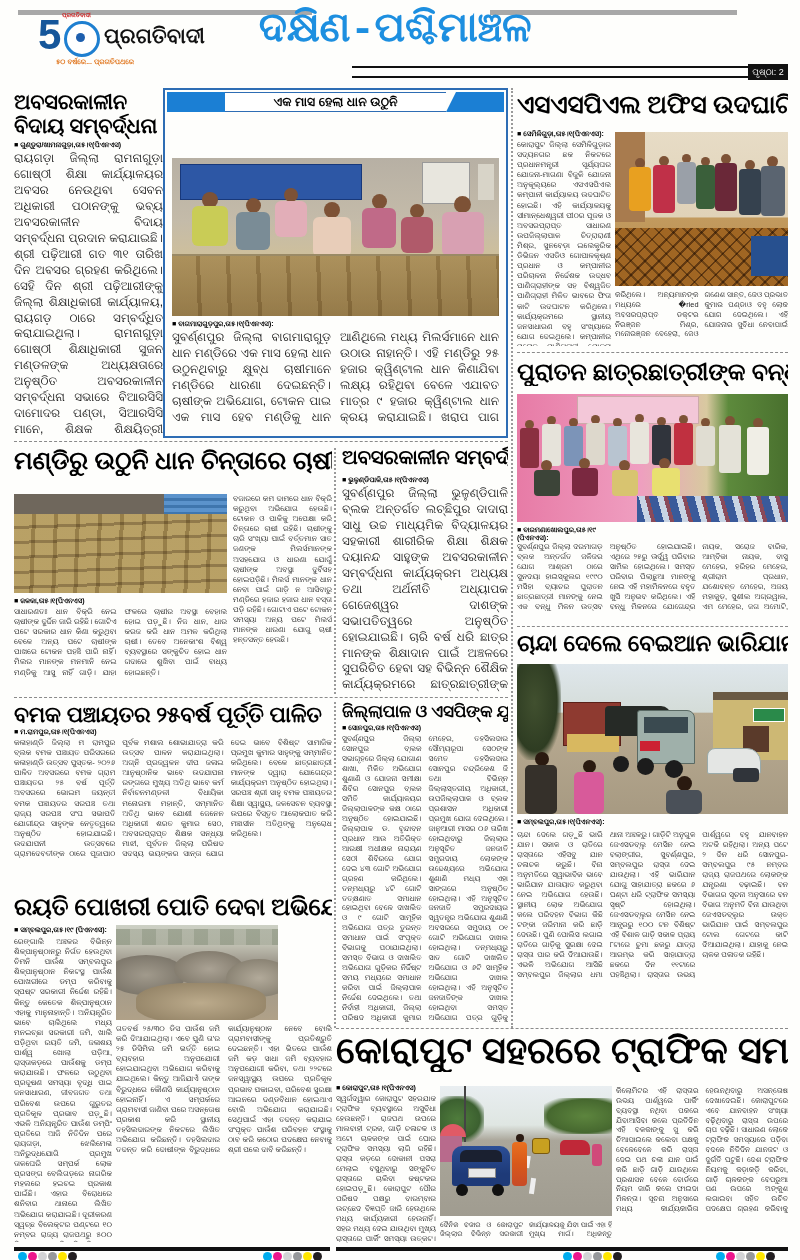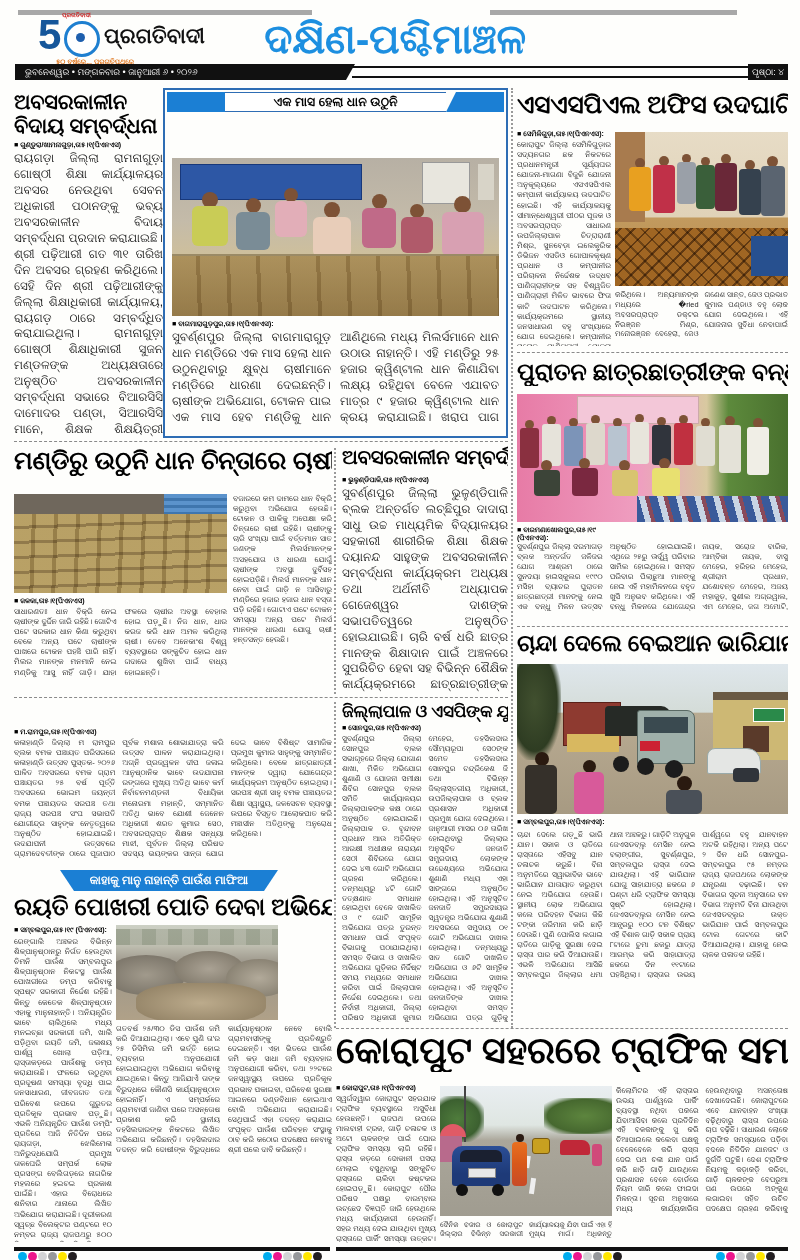--- a/index.html
+++ b/index.html
@@ -36,25 +36,24 @@
   <div class="abs" style="left:36px;top:12px;width:220px;height:58px;">
     <div class="abs" style="left: 26px; top: 0px; font-size: 6px; font-weight: bold; color: rgb(204, 34, 34);">ପ୍ରଗତିବାଦୀ</div>
     <div class="abs" style="left: 2px; top: 2px; font-size: 42px; font-weight: bold; line-height: 1; color: rgb(21, 86, 154);">5</div>
     <div class="abs" style="left:28px;top:9px;width:30px;height:30px;border:3px solid #1e7fd0;border-radius:50%;background:#fff;">
       <div class="abs" style="left:9px;top:9px;width:9px;height:9px;border-radius:50%;background:#1e5fae;"></div>
     </div>
     <div class="abs" style="left:68px;top:12px;font-size:21px;font-weight:bold;color:#111;">ପ୍ରଗତିବାଦୀ</div>
     <div class="abs" style="left: 20px; top: 46px; font-size: 7px; font-weight: bold; color: rgb(224, 118, 30);">୫୦ ବର୍ଷରେ... ପ୍ରଗତିପଥରେ</div>
   </div>
 
-  <div class="abs hl" style="left: 225px; top: 17px; width: 340px; text-align: center; font-size: 41px; line-height: 1.1; color: rgb(29, 143, 224);">ଦକ୍ଷିଣ-ପଶ୍ଚିମାଞ୍ଚଳ</div>
-
-  <div class="abs" style="left:15px;top:64px;width:340px;height:16px;background:#111;color:#fff;font-size:9px;line-height:16px;padding-left:10px;box-sizing:border-box;clip-path:polygon(0 0,100% 0,calc(100% - 9px) 100%,0 100%);white-space:nowrap;overflow:hidden;">ଭୁବନେଶ୍ୱର • ମଙ୍ଗଳବାର • ଜାନୁଆରୀ ୬ • ୨୦୨୬</div>
+  <div class="abs hl" style="left: 225px; top: 8px; width: 340px; text-align: center; font-size: 41px; line-height: 1.1; color: rgb(29, 143, 224); font-family: Liberation Mono, monospace;">ଦକ୍ଷିଣ-ପଶ୍ଚିମାଞ୍ଚଳ</div>
+
   <div class="abs" style="left:352px;top:66px;width:396px;height:8px;border-top:2px solid #111;border-bottom:2px solid #111;"></div>
-  <div class="abs" style="left:748px;top:64px;width:40px;height:16px;background:#111;color:#fff;font-size:9px;line-height:16px;text-align:center;white-space:nowrap;">ପୃଷ୍ଠା: ୪</div>
+  <div class="abs" style="left:748px;top:64px;width:40px;height:16px;background:#111;color:#fff;font-size:9px;line-height:16px;text-align:center;white-space:nowrap;">ପୃଷ୍ଠା: 2</div>
 
   <div class="abs dotv" style="left:511px;top:88px;height:940px;"></div>
   <div class="abs dotv" style="left:334px;top:448px;height:246px;"></div>
   <div class="abs dotv" style="left:334px;top:702px;height:326px;"></div>
   <div class="abs dash" style="left:14px;top:441px;width:494px;"></div>
   <div class="abs dash" style="left:517px;top:352px;width:271px;"></div>
   <div class="abs dash" style="left:517px;top:626px;width:271px;"></div>
   <div class="abs dash" style="left:14px;top:697px;width:494px;"></div>
   <div class="abs dash" style="left:336px;top:1028px;width:452px;"></div>
 
@@ -193,28 +192,28 @@
     <div class="p" style="left:0;top:20px;width:213px;height:79px;background:repeating-linear-gradient(92deg,#dccfa6 0 18px,#b4a377 18px 22px),repeating-linear-gradient(178deg,#d6c69c 0 12px,#a89673 12px 15px);background-blend-mode:multiply;"></div>
   </div>
   <div class="abs bd" style="left:233px;top:494px;width:99px;height:198px;font-size:7.6px;">ବଜାରରେ କମ ଦାମରେ ଧାନ ବିକ୍ରି କରୁଥିବା ଅଭିଯୋଗ ହେଉଛି। ଟୋକନ ଓ ପାଳିକୁ ଅପେକ୍ଷା କରି ଚିନ୍ତାରେ ଚାଷୀ ରହିଛି। ଚାଷୀଙ୍କୁ ଚାରି ସଂଖ୍ୟା ପାଇଁ ବର୍ତ୍ତମାନ ସାତ ଜଣଙ୍କ ମିଲର୍ସମାନଙ୍କ ଅସହଯୋଗ ଓ ଧାରଣା ଯୋଗୁଁ ଚାଷୀଙ୍କ ଅବସ୍ଥା ଦୁର୍ବିସହ ହୋଇପଡ଼ିଛି। ମିଲର୍ସ ମାନଙ୍କ ଧାନ ନେବା ପାଇଁ ଗାଡ଼ି ନ ଆସିବାରୁ ମଣ୍ଡିରେ ହଜାର ହଜାର ଧାନ ବସ୍ତା ପଡ଼ି ରହିଛି। ଗୋଟାଏ ପଟେ ଟୋକନ ସମସ୍ୟା ଅନ୍ୟ ପଟେ ମିଲର୍ସ ମାନଙ୍କ ଧାରଣା ଯୋଗୁ ଚାଷୀ ହନ୍ତସନ୍ତ ହେଉଛି।</div>
   <div class="abs by" style="left:14px;top:597px;width:213px;">■ ଜଳକା,ତା୫।୧(ପିଏନଏସ)</div>
   <div class="abs bd c2" style="left:14px;top:607px;width:213px;height:86px;column-gap:8px;font-size:7.6px;">ସାଧାରଣତଃ ଧାନ ବିକ୍ରି ନେଇ ଚାଷୀଙ୍କ ଦୁର୍ଦ୍ଦିନ ଜାରି ରହିଛି। ଗୋଟିଏ ପଟେ ସରକାର ଧାନ କିଣା କରୁଥିବା ବେଳେ ଅନ୍ୟ ପଟେ ଚାଷୀଙ୍କ ପାଖରେ ଟୋକନ ପହଞ୍ଚି ପାରି ନାହିଁ। ମିଲର ମାନଙ୍କ ମନମାନି ନେଇ ମଣ୍ଡିକୁ ଆସୁ ନାହିଁ ଗାଡ଼ି। ଯାହା ଫଳରେ ଚାଷୀର ଅବସ୍ଥା ବେହାଲ ହୋଇ ପଡ଼ୁଛି। ନିଜ ଧାନ, ଧାର କରଜ କରି ଧାନ ଅମଳ କରିଥିଲା ଚାଷୀ। ତେବେ ଅନେକାଂଶ ବିଶ୍ୱ ବ୍ୟବସ୍ଥାରେ ସଙ୍କୁଚିତ ହୋଇ ଧାନ ଗଦାରେ ଶୁଖିବା ପାଇଁ ବାଧ୍ୟ ହୋଇଛନ୍ତି।</div>
 
   <div class="abs hl nw" style="left:342px;top:446px;width:166px;font-size:20px;">ଅବସରକାଳୀନ ସମ୍ବର୍ଦ୍ଧନା</div>
   <div class="abs by" style="left:342px;top:476px;width:166px;">■ ଭୁଳୁଣ୍ଡିପାଳି,ତା୫।୧(ପିଏନଏସ)</div>
   <div class="abs bd" style="left:342px;top:486px;width:166px;height:206px;">ସୁବର୍ଣ୍ଣପୁର ଜିଲ୍ଲା ଭୁଳୁଣ୍ଡିପାଳି ବ୍ଲକ ଅନ୍ତର୍ଗତ ଲଚ୍ଛିପୁର ଦାଦାରା ସାଧୁ ଉଚ୍ଚ ମାଧ୍ୟମିକ ବିଦ୍ୟାଳୟର ସହକାରୀ ଶାରୀରିକ ଶିକ୍ଷା ଶିକ୍ଷକ ଦୟାନନ୍ଦ ସାହୁଙ୍କ ଅବସରକାଳୀନ ସମ୍ବର୍ଦ୍ଧନା କାର୍ଯ୍ୟକ୍ରମ ଅଧ୍ୟକ୍ଷ ତଥା ଅର୍ଥନୀତି ଅଧ୍ୟାପକ ଗେଜେଶ୍ୱର ଦାଶଙ୍କ ସଭାପତିତ୍ୱରେ ଅନୁଷ୍ଠିତ ହୋଇଯାଇଛି। ଚାରି ବର୍ଷ ଧରି ଛାତ୍ର ମାନଙ୍କ ଶିକ୍ଷାଦାନ ପାଇଁ ଅଞ୍ଚଳରେ ସୁପରିଚିତ ହେବା ସହ ବିଭିନ୍ନ ଶୈକ୍ଷିକ କାର୍ଯ୍ୟକ୍ରମରେ ଛାତ୍ରଛାତ୍ରୀଙ୍କ ଗଠନ ଦୃଷ୍ଟିରେ ମୁଖ୍ୟ ଭୂମିକା ଗ୍ରହଣ କରିଆସିଥିଲେ। ଶାରୀରିକ ଶିକ୍ଷା ଶିକ୍ଷକ ସାହୁଙ୍କ ଚାକିରି ଦିନ ଶିକ୍ଷାଦାନର ସ୍ମୃତି ମନେ ପକାଇବା ସହ ଅଭିନନ୍ଦନ ଜଣାଇଥିଲେ। ଗ୍ରାମବାସୀ, ଶିକ୍ଷକ, ଅଭିଭାବକ, କର୍ମଚାରୀ ଓ ଛାତ୍ରଛାତ୍ରୀ ସମ୍ବର୍ଦ୍ଧନା ସଭାରେ ଯୋଗ ଦେଇ ଶୁଭେଚ୍ଛା ଜଣାଇଥିଲେ। ଶେଷରେ ଭୁଗୋଳ ଅଧ୍ୟାପିକା ବାଗଦେବୀ ବିଶ୍ୱାଳ ଧନ୍ୟବାଦ ଅର୍ପଣ କରିଥିଲେ। ଗ୍ରାମବାସୀ ରାଜେଶକୁମାର ମେହେର, କାର୍ଯ୍ୟାଳୟ ପ୍ରମୁଖ କୁଆସ ଦତ୍ତ ନାଗ, ପରିଚାଳକ ମଧୁସୂଦନ ହୋଇ, କୁଳପାଲ ଦେବୋତ୍ତରେ ରାଜକିଶୋର ନାଗ, ସହଯୋଗ ଜ�333 ରୋଇ, ବନ୍ଦି ବିଶ୍ୱାଳ, ଗୌରାଙ୍ଗ ଚରଣ ସାହୁ ସହଯୋଗ କରିଥିଲେ।</div>
 
+  <div class="abs hl nw" style="left:14px;top:702px;width:318px;font-size:22px;">ବମକ ପଞ୍ଚାୟତର ୨୫ବର୍ଷ ପୂର୍ତ୍ତି ପାଳିତ</div>
   <div class="abs by" style="left:14px;top:728px;width:104px;">■ ମ.ରାମପୁର,ତା୫।୧(ପିଏନଏସ)</div>
   <div class="abs bd c3" style="left:14px;top:738px;width:318px;height:128px;font-size:7.6px;">କଳାହାଣ୍ଡି ଜିଲ୍ଲା ମ ରାମପୁର ବ୍ଲକ ବମକ ପଞ୍ଚାୟତ ପରିସରରେ କଳାହାଣ୍ଡି ଉତ୍ସବ ପୁସ୍ତକ- ୨୦୨୬ ପାଳିତ ଅବସରରେ ବମକ ଗ୍ରାମ ପଞ୍ଚାୟତର ୨୫ ବର୍ଷ ପୂର୍ତ୍ତି ଅବସରରେ ଭୋଇମ ଜୟନ୍ତୀ ବମକ ପଞ୍ଚାୟତର ସରପଞ୍ଚ ତଥା ରାଜ୍ୟ ସରପଞ୍ଚ ସଂଘ ସଭାପତି ଯୋଗୀନ୍ଦ୍ର ସାହୁଙ୍କ ନେତୃତ୍ୱରେ ଅନୁଷ୍ଠିତ ହୋଇଯାଇଛି। ଉଦଯାପନୀ ଉତ୍ସବରେ ଗ୍ରାମଦେବତୀଙ୍କ ଠାରେ ପୂଜାପାଠ ପୂର୍ବକ ମଶାଲ ଶୋଭାଯାତ୍ରା କରି ଉତ୍ସବ ପାଳନ କରାଯାଇଥିଲା। ଅଗ୍ନି ପ୍ରଜ୍ୱଳନ ଦୀପ ଜଳାଇ ଆନୁଷ୍ଠାନିକ ଭାବେ ଉଦଯାପନା ରଙ୍ଗରେ ମୁଖ୍ୟ ଅତିଥି ଭାବେ କର୍ମ ନିର୍ବାଚନମଣ୍ଡଳୀ ବିଧାୟିକା ମନୋରମା ମହାନ୍ତି, ସମ୍ମାନିତ ଅତିଥି ଭାବେ ଯୋଶୀ ଜେନେନ ଅଧିକାରୀ ଶରତ କୁମାର ସେଠ, ଅବସରପ୍ରାପ୍ତ ଶିକ୍ଷକ ସନ୍ଧ୍ୟା ମାଝୀ, ପୂର୍ବତନ ଜିଲ୍ଲା ପରିଷଦ ସଦସ୍ୟ ଭୟଙ୍କର ସାନ୍ତା ଯୋଗ ଦେଇ ଭାବେ ବିଶିଷ୍ଟ ସାମାଜିକ ପ୍ରମୁଖ କୁମାର ସାହୁଙ୍କୁ ସମ୍ମାନିତ କରିଥିଲେ। ବେଳେ ଛାତ୍ରଛାତ୍ରୀ ମାନଙ୍କ ଦ୍ୱାରା ଯୋଗେନ୍ଦ୍ର କାର୍ଯ୍ୟକ୍ରମ ଅନୁଷ୍ଠିତ ହୋଇଥିଲା। ସରପଞ୍ଚ ଶ୍ରୀ ସାହୁ ବମକ ପଞ୍ଚାୟତର ଶିକ୍ଷା ସ୍ୱାସ୍ଥ୍ୟ, ଜଳସେଚନ ବ୍ୟବସ୍ଥା ଉପରେ ବିସ୍ତୃତ ଆଲୋକପାତ କରି ମଞ୍ଚାସୀନ ଅତିଥିଙ୍କୁ ଅନୁରୋଧ କରିଥିଲେ।</div>
 
   <div class="abs hl nw" style="left:342px;top:702px;width:166px;font-size:17px;">ଜିଲ୍ଲାପାଳ ଓ ଏସପିଙ୍କ ଯୁଗ୍ମ ଶୁଣାଣି</div>
   <div class="abs by" style="left:342px;top:724px;width:166px;">■ ସୋନପୁର,ତା୫।୧(ପିଏନଏସ)</div>
   <div class="abs bd c2" style="left:342px;top:734px;width:166px;height:292px;column-gap:7px;font-size:7.5px;">ସୁବର୍ଣ୍ଣପୁର ଜିଲ୍ଲା ସୋନପୁର ବ୍ଲକ ସଭାଗୃହରେ ଜିଲ୍ଲା ଯୋଗାଣ ଶାଖା, ମିଳିତ ଅଭିଯୋଗ ଶୁଣାଣି ଓ ଯୋଜନା ସମୀକ୍ଷା ଶିବିର ସୋନପୁର ବ୍ଲକ ସମିତି କାର୍ଯ୍ୟାଳୟର ଜିଲ୍ଲାପାଳଙ୍କ କକ୍ଷ ଠାରେ ଅନୁଷ୍ଠିତ ହୋଇଯାଇଛି। ଜିଲ୍ଲାପାଳ ଡ. ବୃନ୍ଦାବନ ପ୍ରଧାନ ଆଉ ଅତିରିକ୍ତ ଆରକ୍ଷୀ ଅଧୀକ୍ଷକ ନାରାୟଣ ସେଠୀ ଶିବିରରେ ଯୋଗ ଦେଇ ୪୩ ଗୋଟି ଅଭିଯୋଗ ଗ୍ରହଣ କରିଥିଲେ। ତନ୍ମଧ୍ୟରୁ ୪ଟି ଗୋଟି ତତ୍କ୍ଷଣାତ ସମାଧାନ ହୋଇଥିବା ବେଳେ ଦାଖଲିତ ଓ ୯ ଗୋଟି ସାମୂହିକ ଅଭିଯୋଗ ପତ୍ର ତୁରନ୍ତ ସମାଧାନ ପାଇଁ ସଂପୃକ୍ତ ବିଭାଗକୁ ପଠାଯାଇଥିଲା। ସମସ୍ତ ବିଭାଗ ଓ ଦାଖଲିତ ଅଭିଯୋଗ ଗୁଡ଼ିକର ନିର୍ଦ୍ଦିଷ୍ଟ ସମୟ ମଧ୍ୟରେ ସମାଧାନ କରିବା ପାଇଁ ଜିଲ୍ଲାପାଳ ନିର୍ଦ୍ଦେଶ ଦେଇଥିଲେ। ତଥା ନିର୍ବାହୀ ଅଧିକାରୀ, ଜିଲ୍ଲା ପରିଷଦ ଅଧିକାରୀ କୁମାର ମେହେର, ତହସିଲଦାର ସୌମ୍ୟରୂପା ସେଠଙ୍କ ସମେତ ତହସିଲଦାର ସୋନପୁର ଚନ୍ଦ୍ରିକେଶ ଜି ତଥା ବିଭିନ୍ନ ଜିଲ୍ଲାସ୍ତରୀୟ ଅଧିକାରୀ, ଉପଜିଲ୍ଲାପାଳ ଓ ବ୍ଲକ ପ୍ରଶାସନ ଅଧିକାରୀ ପ୍ରମୁଖ ଯୋଗ ଦେଇଥିଲେ। ଜାନୁଆରୀ ମାସର ୦୬ ତାରିଖ ହୋଇଥିବାରୁ ଜିଲ୍ଲାର ଅନୁସୂଚିତ ଜନଜାତି ସମ୍ପ୍ରଦାୟ ଲୋକଙ୍କ ଉଦ୍ଦେଶ୍ୟରେ ଅଭିଯୋଗ ଶୁଣାଣି ମଧ୍ୟ ଏହା ସାଙ୍ଗରେ ଅନୁଷ୍ଠିତ ହୋଇଥିଲା। ଏହି ଅନୁସୂଚିତ ଜନଜାତି ସମ୍ପ୍ରଦାୟର ସ୍ୱତନ୍ତ୍ର ଅଭିଯୋଗ ଶୁଣାଣି ଅବସରରେ ସମୁଦାୟ ୦୧ ଗୋଟି ଅଭିଯୋଗ ଦାଖଲ ହୋଇଥିଲା। ତନ୍ମଧ୍ୟରୁ ସାତ ଗୋଟି ଦାଖଲିତ ଅଭିଯୋଗ ଓ ୬ଟି ସାମୂହିକ ଅଭିଯୋଗ ଦାଖଲ ହୋଇଥିଲା। ଏହି ଅନୁସୂଚିତ ଜନଜାତିଙ୍କ ଦାଖଲ ହୋଇଥିବା ସମସ୍ତ ଅଭିଯୋଗ ପତ୍ର ଗୁଡ଼ିକୁ ଏସ୍ପିଙ୍କ କାର୍ଯ୍ୟାଳୟ ଓ ଅଧିକାରୀ ମାନଙ୍କ ଦ୍ୱାରା ଯେତେସ୍ତ ତତ୍ପର, କାର୍ଯ୍ୟାନୁଷ୍ଠାନ ସହିତ ତୁରନ୍ତ ପଦକ୍ଷେପ କରି ଅନୁପାଳନ ବିବରଣୀ ପଠାଇବା ପାଇଁ ସମସ୍ତ ଅଭିଯୋଗ ପତ୍ର ବୃତ୍ତିକ ପ୍ରେରଣ କରାଗଲା।</div>
 
-  <div class="abs" style="left: 60px; top: 870px; width: 218px; height: 21px; color: rgb(255, 255, 255); font-weight: bold; font-size: 11.5px; text-align: center; line-height: 21px; clip-path: polygon(0px 0px, 100% 0px, calc(100% - 14px) 100%, 14px 100%); white-space: nowrap; overflow: hidden; background: rgb(27, 127, 212);">କାହାକୁ ମାନୁ ନାହାନ୍ତି ପାଉଁଶ ମାଫିଆ</div>
   <div class="abs hl nw" style="left:14px;top:893px;width:318px;font-size:24px;">ରୟତି ପୋଖରୀ ପୋତି ଦେବା ଅଭିଯୋଗ</div>
   <div class="abs by" style="left:14px;top:926px;width:98px;">■ ସମ୍ବଲପୁର,ତା୫।୧୯ (ପିଏନଏସ):</div>
   <div class="abs bd" style="left:14px;top:937px;width:98px;height:305px;font-size:7.6px;">ରେଙ୍ଗାଲି ଅଞ୍ଚଳର ବିଭିନ୍ନ ଶିଳ୍ପାନୁଷ୍ଠାନରୁ ନିର୍ଗତ ହେଉଥିବା ଚିମନି ପାଉଁଶ ସମ୍ବଲପୁର ଶିଳ୍ପାନୁଷ୍ଠାନ ନିକଟସ୍ଥ ପାଉଁଶ ପୋଖରୀରେ ଡମ୍ପ କରିବାକୁ ସ୍ପଷ୍ଟ ସରକାରୀ ନିର୍ଦ୍ଦେଶ ରହିଛି। କିନ୍ତୁ କେତେକ ଶିଳ୍ପାନୁଷ୍ଠାନ ଏହାକୁ ମାନୁନାହାନ୍ତି। ଅନିୟନ୍ତ୍ରିତ ଭାବେ ଚାଲିଥିଲେ ମଧ୍ୟ ମନଇଚ୍ଛା ସରକାରୀ ଜମି, ଖାଲି ପଡ଼ିଥିବା ରୟତି ଜମି, ଜଳାଶୟ ପାର୍ଶ୍ୱ ଖୋଲା ପଡ଼ିଆ, ରାସ୍ତାକଡ଼ରେ ପାଉଁଶକୁ ଡମ୍ପ କରାଯାଉଛି। ଫଳରେ ଉଠୁଥିବା ପ୍ରଦୂଷଣ ସମସ୍ୟା ବୃଦ୍ଧି ପାଇ ଜନସାଧାରଣ, ଜୀବଜଗତ ତଥା ପରିବେଶ ଉପରେ ଗୁରୁତର ପ୍ରତିକୂଳ ପ୍ରଭାବ ପଡ଼ୁଛି। ଏଭଳି ଅନିୟନ୍ତ୍ରିତ ପାଉଁଶ ଡମ୍ପିଂ ପ୍ରତିରେ ଆଜି ନିତିଦିନ ପରେ ରାୟଗଡ଼ା, ଝେଲିମେଳା ଅନିରୁଦ୍ଧଯୋଗି ପ୍ରମୁଖ ତାଳଘେରି ସମ୍ପର୍କ ଲୋକ ପ୍ରସଙ୍ଗ ବେଲିଗଡ଼ରେ ନାଗରିକ ମହଲରେ ହଇଚଇ ପ୍ରକାଶ ପାଇଁଛି। ଏହାର ବିରୋଧରେ ଶନିବାର ଥାନାରେ ଲିଖିତ ଅଭିଯୋଗ କରାଯାଇଛି। ଦୂରୀକରଣ ସ୍ୱଚ୍ଛ ବିଲେକ୍ଟର ପଣ୍ଟରେ ୧୦ ନମ୍ବର ରାଜ୍ୟ ରାଜପଥରୁ ୫୦୦ ମିଟର ଦୂର ମାଳତି ମନ୍ଦିର ନିକଟରେ ଥିବା ରେଜ ଜମିରେ ଗତ ୩୮ ତାରିଖ</div>
   <div class="photo" style="left:116px;top:925px;width:162px;height:95px;background:linear-gradient(180deg,#ccd0c4 0%,#c2c2b4 20%,#9c968a 40%,#b0a188 100%);">
     <div class="p" style="left:0;top:4px;width:162px;height:16px;background:repeating-linear-gradient(90deg,#8c9480 0 14px,#a8ac9c 14px 26px);opacity:.7;"></div>
     <div class="p" style="left:-10px;top:30px;width:80px;height:40px;border-radius:50%;background:radial-gradient(#a19a8c,#6f695e);"></div>
     <div class="p" style="left:58px;top:26px;width:70px;height:36px;border-radius:50%;background:radial-gradient(#aaa294,#756e60);"></div>
     <div class="p" style="left:110px;top:34px;width:66px;height:38px;border-radius:50%;background:radial-gradient(#b2aa9a,#7a7364);"></div>
     <div class="p" style="left:20px;top:58px;width:130px;height:40px;border-radius:40%;background:radial-gradient(#bcab8c,#8a7a5e);"></div>
   </div>

